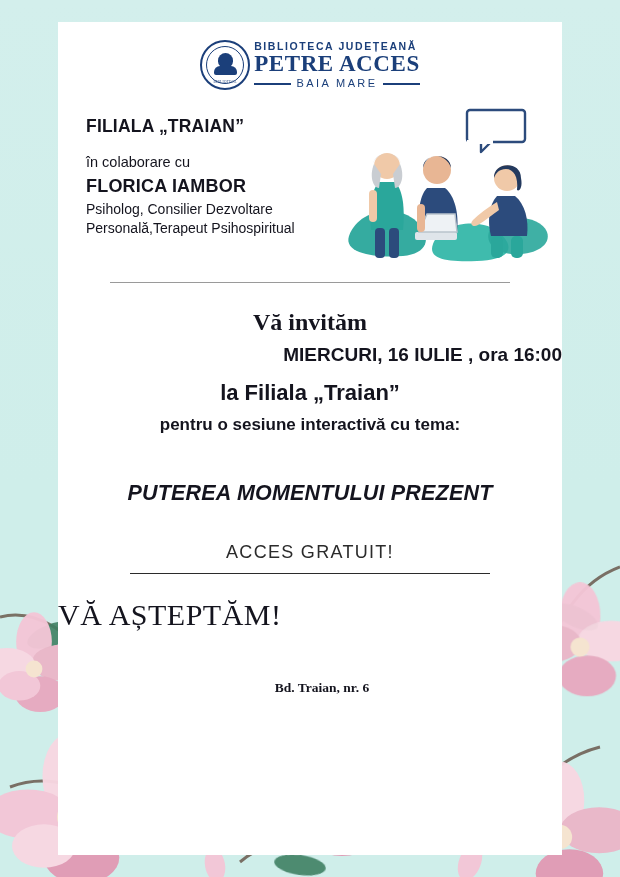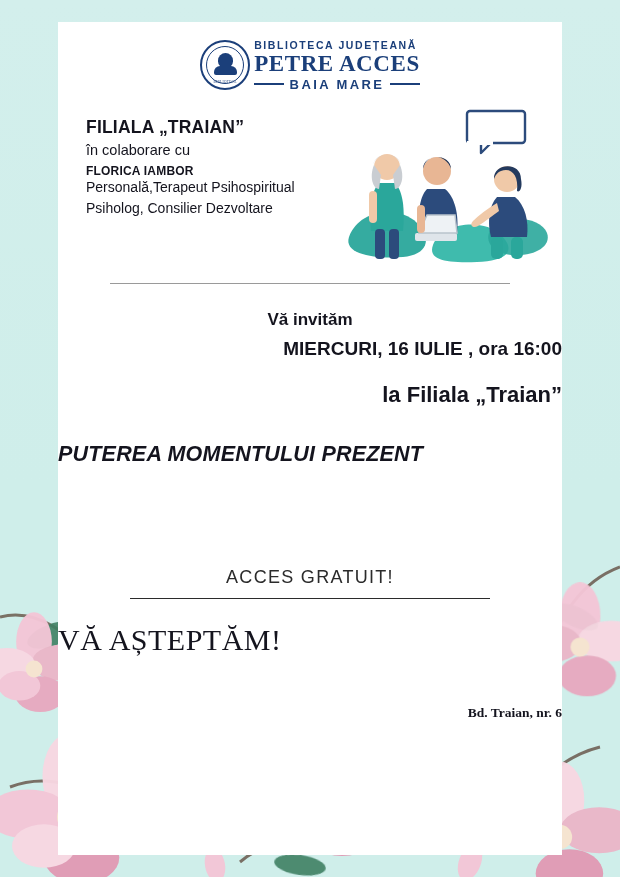--- a/index.html
+++ b/index.html
@@ -121,23 +121,23 @@
     align-items: center;
     gap: 6px;
     margin-top: 3px;
   }
   .logo-line3 .bar {
     flex: 1 1 auto;
     height: 2px;
     background: #1b3f7a;
   }
   .logo-line3 .txt {
-    font-size: 13px;
+    font-size: 11px;
     letter-spacing: 2.4px;
-    font-weight: bold;
+    font-weight: normal;
   }
 
   
   .main-title {
     margin: 26px 42px 0 42px;
     text-align: center;
     font-size: 30px;
     font-weight: bold;
     color: #14141e;
     line-height: 1.28;
@@ -155,24 +155,24 @@
     width: 285px;
     color: #14141e;
   }
   .branch-name {
     font-size: 17.5px;
     font-weight: bold;
     letter-spacing: .2px;
   }
   .branch-sub {
     font-size: 14.5px;
-    margin-top: 4px;
+    margin-top: 17px;
   }
   .person-name {
-    font-size: 12px;
+    font-size: 18px;
     font-weight: bold;
     margin-top: 6px;
     letter-spacing: .2px;
   }
   .person-role {
     font-size: 14px;
     margin-top: 3px;
     line-height: 1.35;
   }
 
@@ -191,52 +191,53 @@
     margin: 16px auto 0 auto;
   }
 
   
   .invite {
     margin-top: 26px;
     text-align: center;
     color: #14141e;
   }
   .invite-l1 {
-    font-size: 17px;
-    font-weight: bold;
+    font-size: 24px;
+    font-weight: bold;
+    font-family: Liberation Serif, serif;
   }
   .invite-l2 {
     font-size: 19px;
     font-weight: bold;
     margin-top: 8px;
     text-align: right;
   }
   .invite-l3 {
     font-size: 22px;
     font-weight: bold;
-    margin-top: 22px;
-    text-align: right;
+    margin-top: 14px;
   }
   .invite-l4 {
     font-size: 17px;
     font-weight: bold;
     margin-top: 9px;
   }
 
   .topic {
-    margin-top: 34px;
+    margin-top: 46px;
+    text-align: center;
     font-size: 21.5px;
     font-weight: bold;
     font-style: italic;
     color: #14141e;
     letter-spacing: .2px;
   }
 
   .access {
-    margin-top: 100px;
+    margin-top: 36px;
     text-align: center;
     font-size: 18px;
     color: #2b2b2b;
     letter-spacing: 1.3px;
   }
   .divider2 {
     width: 360px;
     height: 1px;
     background: #2b2b2b;
     margin: 10px auto 0 auto;
@@ -246,21 +247,21 @@
     margin-top: 24px;
     text-align: left;
     font-size: 30px;
     color: #14141e;
     font-family: "Liberation Serif", serif;
     letter-spacing: .5px;
   }
 
   .address {
     margin-top: 48px;
-    text-align: right;
+    text-align: center;
     font-size: 13.5px;
     font-weight: bold;
     font-family: "Liberation Serif", serif;
     color: #14141e;
     padding-left: 24px;
   }
 </style>
 </head>
 <body>
 
@@ -377,22 +378,22 @@
         </div>
       </div>
     </div>
 
 
     <div class="branch-block">
       <div class="branch-text">
         <div class="branch-name">FILIALA „TRAIAN”</div>
         <div class="branch-sub">în colaborare cu</div>
         <div class="person-name">FLORICA IAMBOR</div>
+        <div class="person-role">Psiholog, Consilier Dezvoltare</div>
         <div class="person-role" style="margin-top:0">Personală,Terapeut Psihospiritual</div>
-        <div class="person-role">Psiholog, Consilier Dezvoltare</div>
       </div>
 
       <svg class="illus" viewBox="0 0 215 170" xmlns="http://www.w3.org/2000/svg">
 
         <path d="M8 132 C 18 104, 58 100, 76 118 C 92 134, 86 150, 62 152 C 36 154, 2 150, 8 132 Z" fill="#2aa79b" opacity="0.95"></path>
         <path d="M92 140 C 100 118, 142 112, 160 130 C 176 146, 166 156, 136 157 C 108 158, 86 156, 92 140 Z" fill="#35b7a9" opacity="0.95"></path>
         <path d="M150 124 C 164 108, 200 112, 206 128 C 211 142, 192 152, 170 150 C 152 148, 142 136, 150 124 Z" fill="#2aa79b" opacity="0.9"></path>
 
         <g>
           <rect x="126" y="6" width="58" height="32" rx="3" fill="#ffffff" stroke="#2c4b7c" stroke-width="2.4"></rect>
@@ -430,20 +431,21 @@
         </g>
       </svg>
     </div>
 
     <div class="divider"></div>
 
     <div class="invite">
       <div class="invite-l1">Vă invităm</div>
       <div class="invite-l2">MIERCURI, 16 IULIE , ora 16:00</div>
       <div class="invite-l3">la Filiala „Traian”</div>
+      <div class="invite-l4">pentru o sesiune interactivă cu tema:</div>
     </div>
 
     <div class="topic">PUTEREA MOMENTULUI PREZENT</div>
 
     <div class="access">ACCES GRATUIT!</div>
     <div class="divider2"></div>
 
     <div class="closing">VĂ AȘTEPTĂM!</div>
 
     <div class="address">Bd. Traian,  nr. 6</div>

